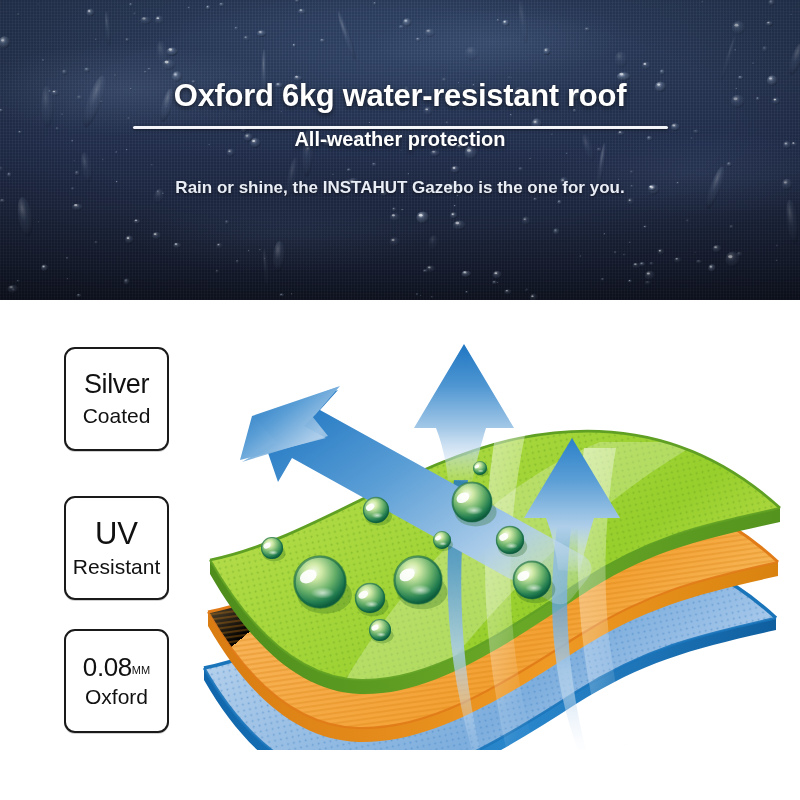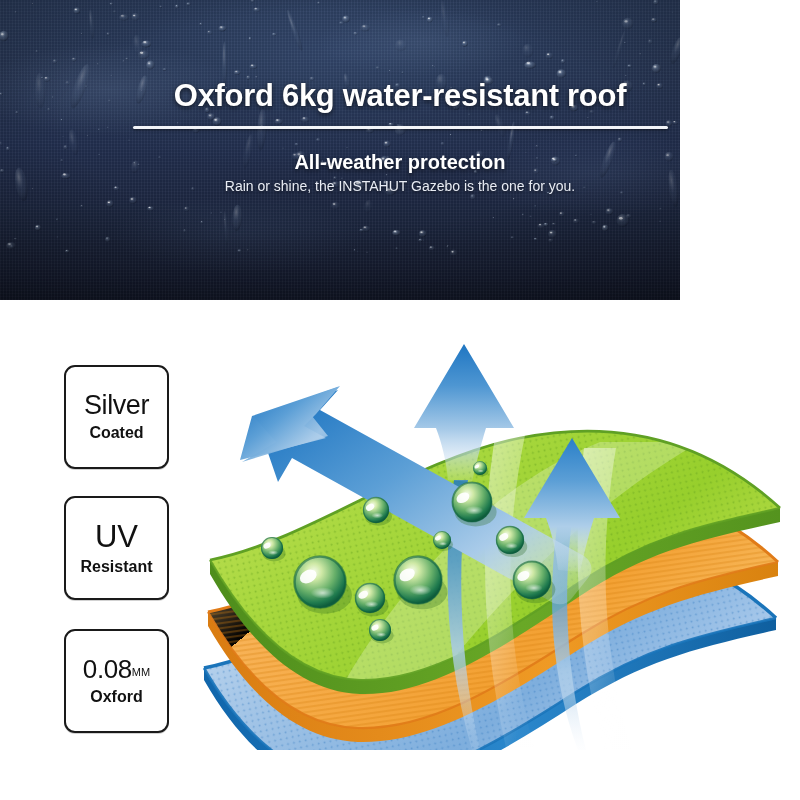--- a/index.html
+++ b/index.html
@@ -7,21 +7,21 @@
   html,body { width:800px; height:800px; }
   body {
     font-family: "Liberation Sans", sans-serif;
     background:#ffffff;
     overflow:hidden;
     position:relative;
   }
 
   
   #hero {
-    position:absolute; left:0; top:0; width:680px; height:300px;
+    position:absolute; left:0; top:0; width:800px; height:300px;
     overflow:hidden;
     background:
       radial-gradient(ellipse 70% 55% at 50% 18%, rgba(60,84,125,0.55) 0%, rgba(45,64,99,0.22) 45%, rgba(0,0,0,0) 72%),
       linear-gradient(180deg, #2b3c5c 0%, #283755 22%, #233050 48%, #1d2740 72%, #161d31 92%, #121728 100%);
   }
   
   #hero .weave {
     position:absolute; inset:0;
     background-image:
       repeating-linear-gradient(90deg, rgba(255,255,255,0.035) 0 1px, rgba(0,0,0,0.05) 1px 3px),
@@ -54,53 +54,53 @@
     text-shadow:0 2px 5px rgba(0,0,0,.55), 0 0 1px rgba(0,0,0,.5);
     white-space:nowrap;
     font-family:"Liberation Sans", sans-serif;
   }
   #hero-divider {
     position:absolute; left:133px; top:126px; width:535px; height:3px;
     background:#f2f4f8; border-radius:2px;
     box-shadow:0 1px 3px rgba(0,0,0,.5);
   }
   #hero-subtitle {
-    position:absolute; left:0; top:151px; width:800px;
+    position:absolute; left:0; top:128px; width:800px;
     color:#ffffff; font-size:20px; font-weight:bold;
     text-shadow:0 2px 4px rgba(0,0,0,.55);
   }
   #hero-tagline {
     position:absolute; left:0; top:178px; width:800px;
-    color:#e9edf5; font-size:14px; font-weight:normal;
+    color:#e9edf5; font-size:17px; font-weight:bold;
     text-shadow:0 1px 3px rgba(0,0,0,.55);
   }
 
   
   .feature-box {
     position:absolute;
     width:105px; height:104px;
     border:2px solid #1a1a1a;
     border-radius:11px;
     background:#ffffff;
     display:flex; flex-direction:column;
     align-items:center; justify-content:center;
     color:#111111;
     box-shadow:0 1px 0 rgba(0,0,0,.18);
   }
-  #box-silver   { left:64px; top:365px; }
+  #box-silver   { left:64px; top:347px; }
   #box-uv       { left:64px; top:496px;text-align:center; }
   #box-thick    { left:64px; top:629px; }
 
   .fb-main {
     font-size:27px; line-height:1.02; font-weight:normal;
     letter-spacing:-0.4px; white-space:nowrap;
   }
   .fb-main .unit { font-size:11px; letter-spacing:0; vertical-align:2px; }
   .fb-sub {
-    font-size:16px; line-height:1.1; font-weight:bold;
+    font-size:21px; line-height:1.1; font-weight:normal;
     margin-top:5px; white-space:nowrap;
   }
   #box-thick .fb-main { font-size:26px; }
   #box-uv .fb-main { font-size:31px; letter-spacing:0px; }
 
   
   #illus { position:absolute; left:180px; top:330px; width:620px; height:420px; }
   #illus svg { display:block; width:620px; height:420px; }
 </style>
 </head>

